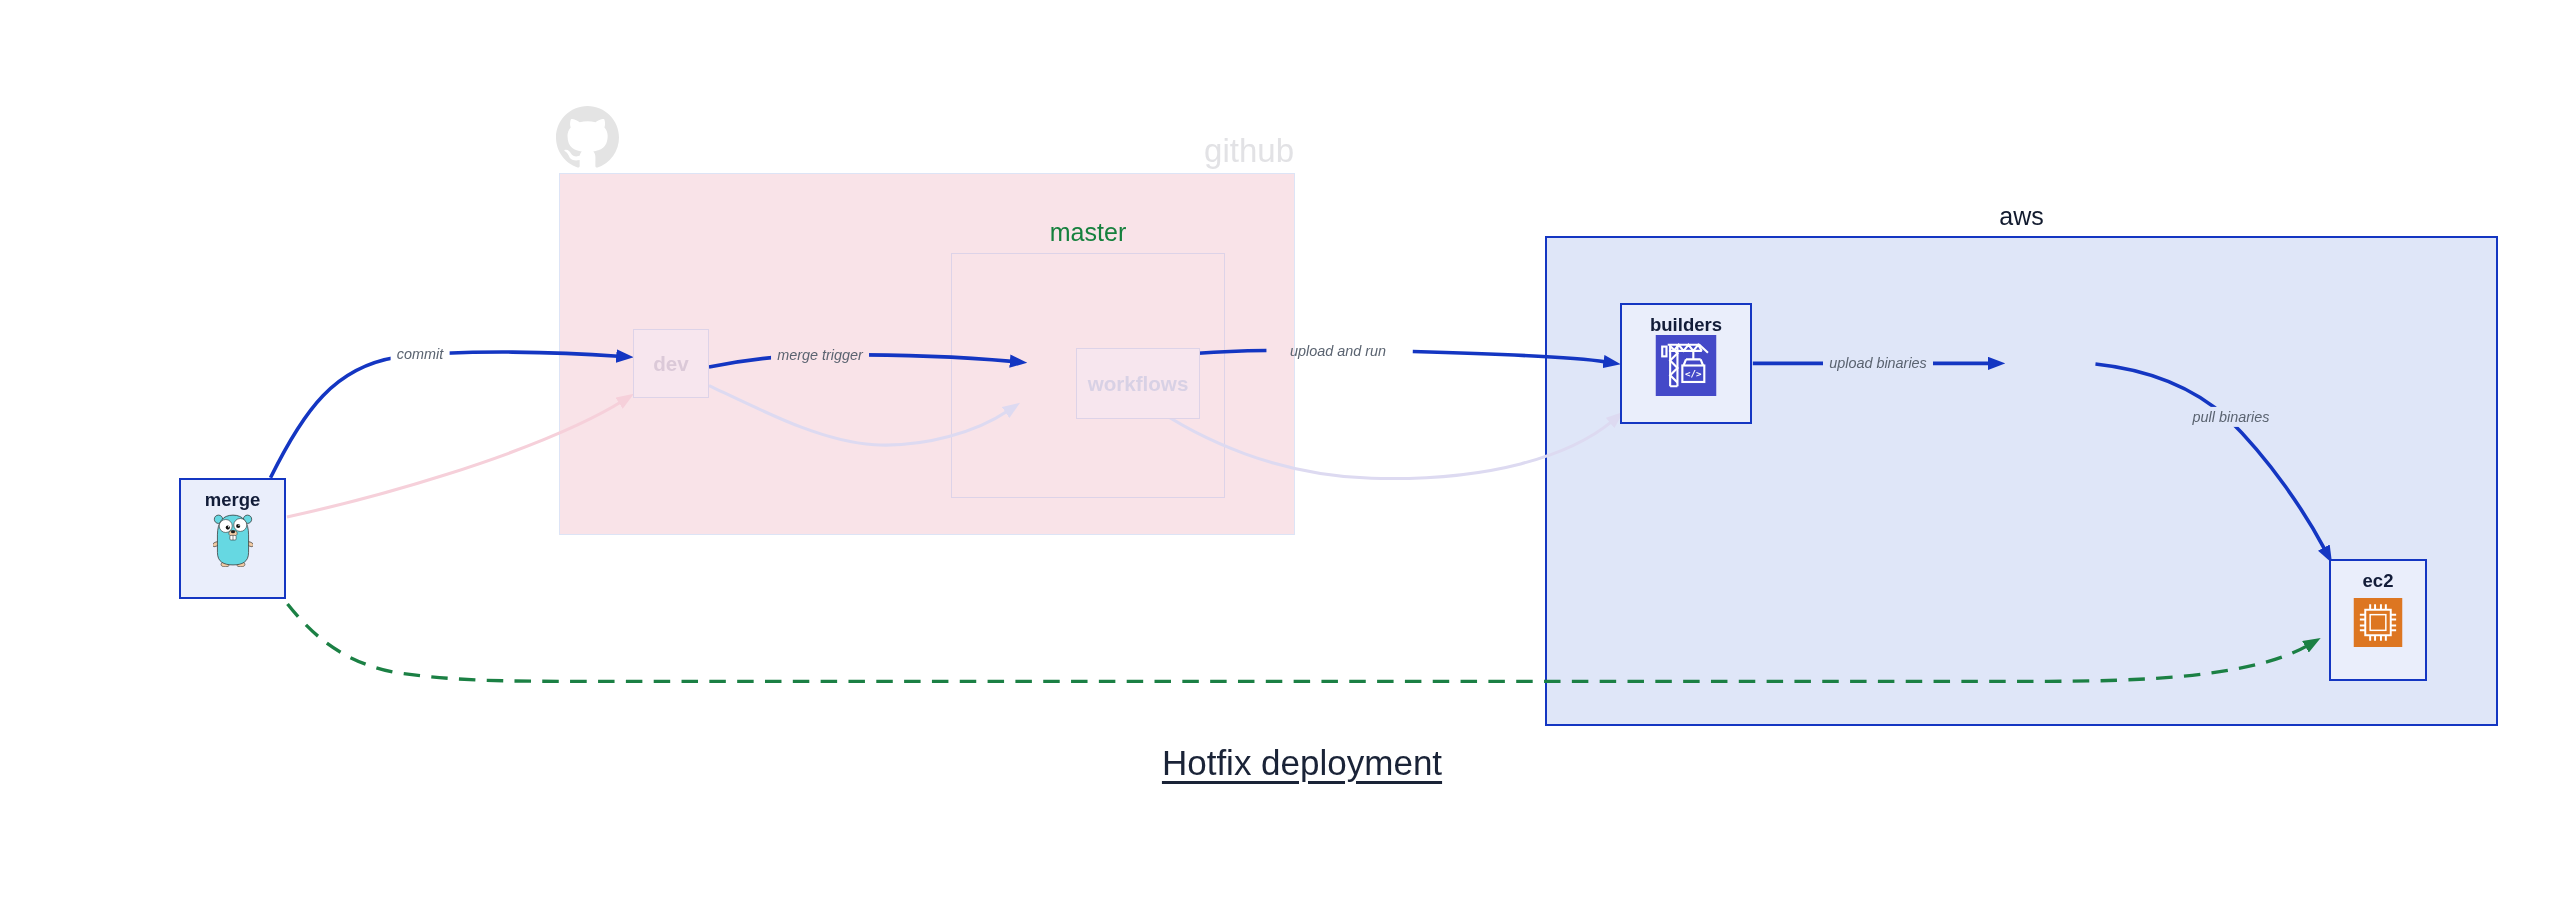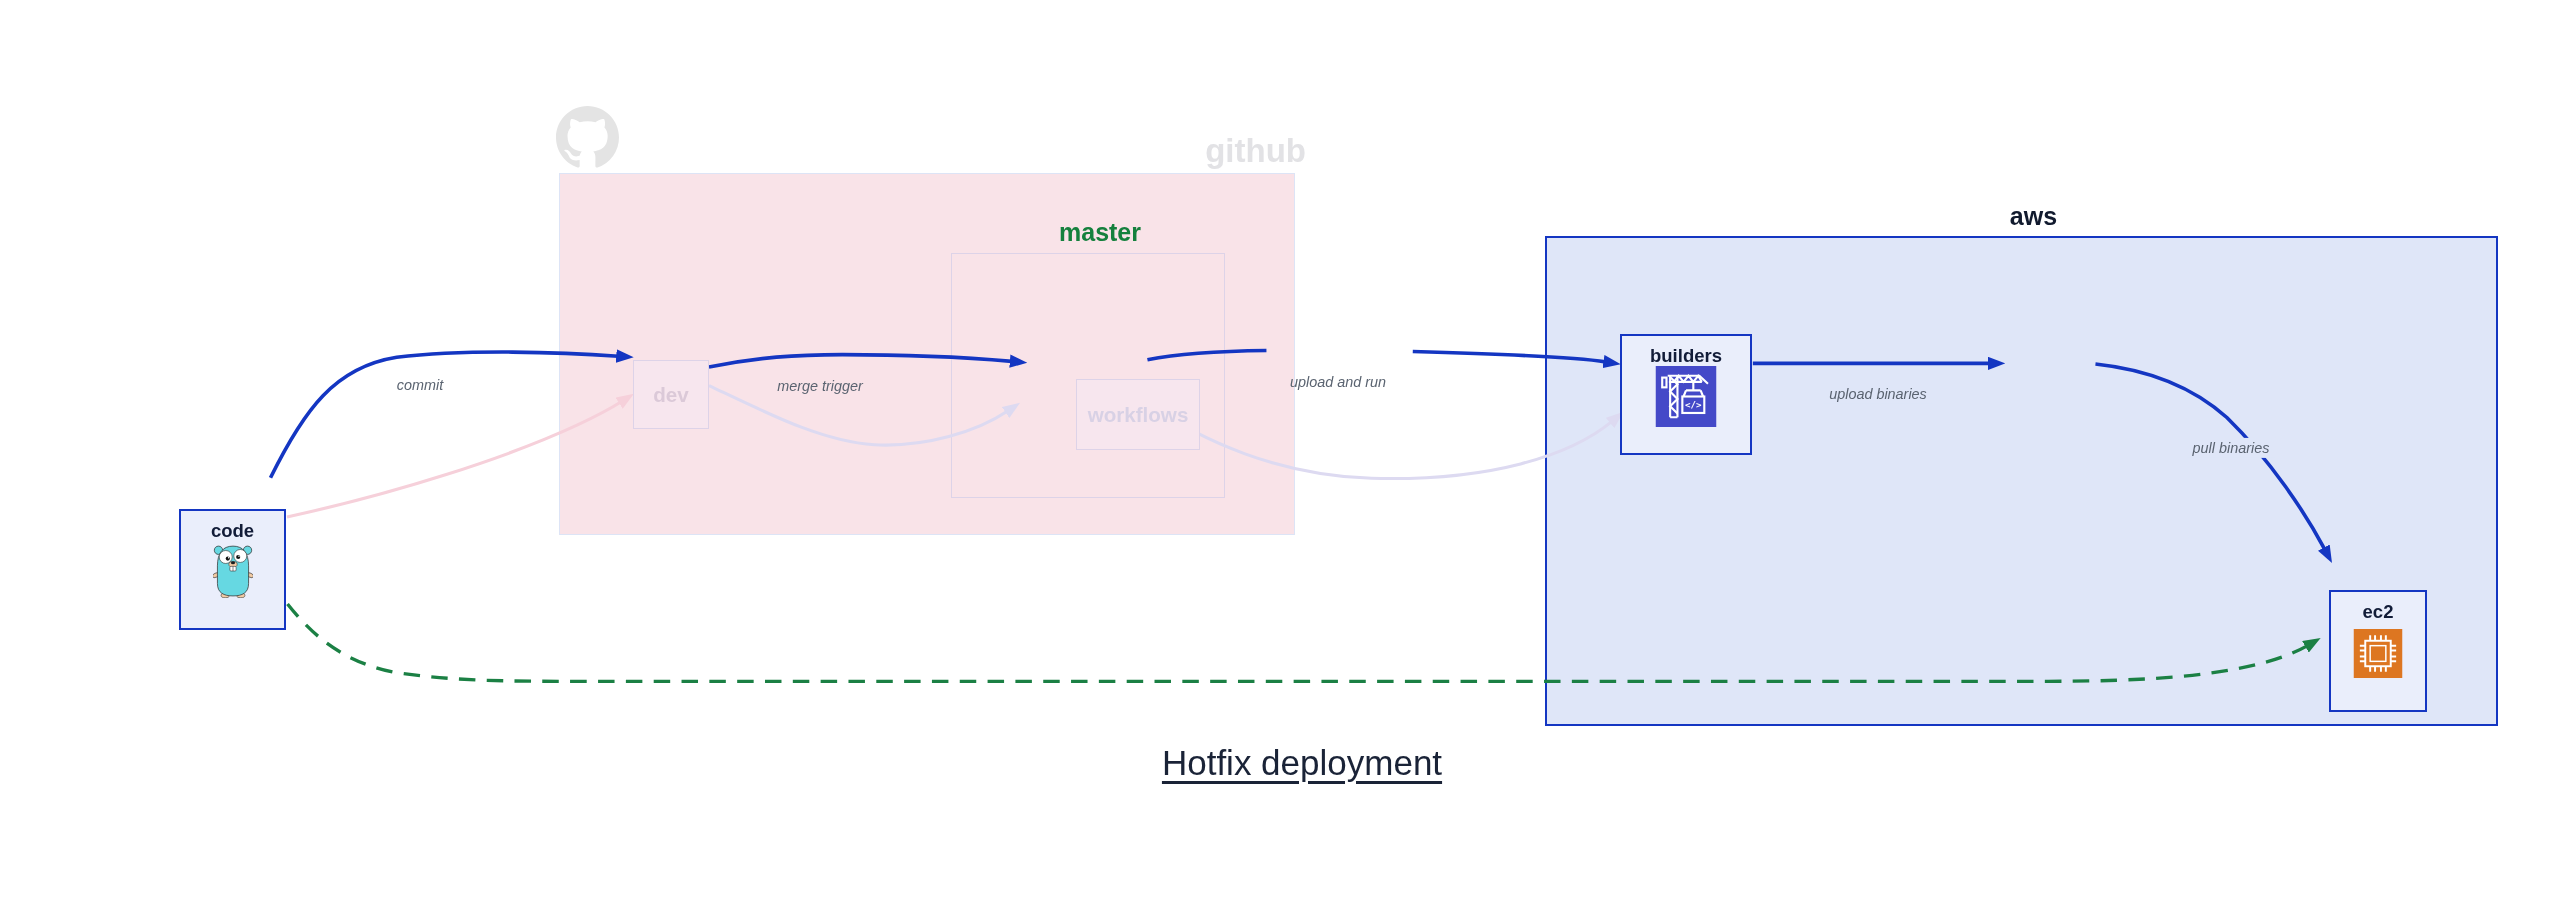--- a/index.html
+++ b/index.html
@@ -4,38 +4,38 @@
 <style>
   html,body{margin:0;padding:0;background:#ffffff;width:2604px;height:902px;overflow:hidden;
     font-family:"Liberation Sans",sans-serif;}
   #canvas{position:relative;width:2604px;height:902px;background:#ffffff;}
 
   .cluster{position:absolute;box-sizing:border-box;}
   .cluster-blue{background:#dfe6f8;border:2.6px solid #1436c2;}
   .cluster-pink{background:#f9e3e8;border:1.5px solid #dde4f6;}
   .cluster-faded{background:transparent;border:1.5px solid #ddd3e8;}
 
-  .cluster-label{position:absolute;left:12px;width:100%;text-align:center;
-    font-size:25px;font-weight:700;color:#111a2e;letter-spacing:0;}
+  .cluster-label{position:absolute;left:0;width:100%;text-align:center;
+    font-size:25px;font-weight:400;color:#111a2e;letter-spacing:0;}
   .cl-local{top:-34px;}
   .cl-aws{top:-36px;}
   .cl-github{top:-42px;text-align:right;padding-right:3.1px;font-size:33px;color:#e2e2e5;}
   .cl-master{top:-36px;color:#15803d;}
 
   .node{position:absolute;box-sizing:border-box;}
   .node-strong{background:#eaeefb;border:2.6px solid #1436c2;}
   .node-faded{background:#f7e6ee;border:1.5px solid #ddd3e8;}
   .nlabel{position:absolute;top:9.3px;left:0;width:100%;text-align:center;
     font-weight:bold;font-size:18.5px;color:#121c38;}
   .nlabel-center{position:absolute;inset:0;display:flex;align-items:center;justify-content:center;
     font-weight:bold;font-size:20.6px;}
   .icon-wrap{position:absolute;left:50%;transform:translateX(-50%);}
 
   #edges{position:absolute;left:0;top:0;z-index:5;pointer-events:none;}
-  .node,.edge-label{z-index:6;margin-top:31px;}
+  .node,.edge-label{z-index:6;}
   .edge-label{position:absolute;transform:translate(-50%,-50%);font-style:italic;
     font-size:14.4px;color:#5a6370;white-space:nowrap;padding:2.1px 6.2px;}
   #octocat{position:absolute;z-index:2;}
   .title{position:absolute;left:1302px;top:743px;transform:translateX(-50%);
     font-size:35px;font-weight:500;color:#1a2337;text-decoration:underline;
     text-decoration-thickness:3.1px;text-underline-offset:6.2px;white-space:nowrap;}
 </style>
 </head>
 <body>
 
@@ -88,21 +88,21 @@
 
     <path d="M 525 927 C 590 795 650 712 770 693 C 905 677 1090 683 1200 691" stroke="#1436c2" stroke-width="7" fill="none" marker-end="url(#mk-blue)"></path>
     <path d="M 1376 712 C 1470 693 1545 688 1635 688 C 1755 688 1882 694 1964 701" stroke="#1436c2" stroke-width="7" fill="none" marker-end="url(#mk-blue)"></path>
     <path d="M 2227 698 C 2292 685 2365 681 2458 680" stroke="#1436c2" stroke-width="7" fill="none"></path>
     <path d="M 2742 682 C 2925 687 3058 693 3116 702" stroke="#1436c2" stroke-width="7" fill="none" marker-end="url(#mk-blue)"></path>
     <path d="M 3402 705 L 3862 705" stroke="#1436c2" stroke-width="7" fill="none" marker-end="url(#mk-blue)"></path>
     <path d="M 4067 706 C 4180 718 4262 756 4322 810 C 4408 894 4476 998 4512 1066" stroke="#1436c2" stroke-width="7" fill="none" marker-end="url(#mk-blue)"></path>
   </svg>
 
   <div class="node node-strong" style="left:179px;top:478px;width:107px;height:121px;">
-    <div class="nlabel">code</div>
+    <div class="nlabel">merge</div>
     <div class="icon-wrap" style="top:32px;">
       <svg width="40" height="55" viewBox="0 0 76 106">
         <circle cx="10" cy="14" r="8" fill="#66d8e2" stroke="#3a3a3a" stroke-width="1.5"></circle>
         <circle cx="66" cy="14" r="8" fill="#66d8e2" stroke="#3a3a3a" stroke-width="1.5"></circle>
         <ellipse cx="5" cy="62" rx="7" ry="4" fill="#f2cba4" stroke="#3a3a3a" stroke-width="1.2" transform="rotate(-25 5 62)"></ellipse>
         <ellipse cx="71" cy="62" rx="7" ry="4" fill="#f2cba4" stroke="#3a3a3a" stroke-width="1.2" transform="rotate(25 71 62)"></ellipse>
         <ellipse cx="23" cy="101" rx="8" ry="4.5" fill="#f2cba4" stroke="#3a3a3a" stroke-width="1.2"></ellipse>
         <ellipse cx="53" cy="101" rx="8" ry="4.5" fill="#f2cba4" stroke="#3a3a3a" stroke-width="1.2"></ellipse>
         <path d="M38 6 C18 6 8 20 8 44 L8 78 C8 96 20 102 38 102 C56 102 68 96 68 78 L68 44 C68 20 58 6 38 6 Z" fill="#66d8e2" stroke="#3a3a3a" stroke-width="1.5"></path>
         <circle cx="24" cy="27" r="12.5" fill="#ffffff" stroke="#3a3a3a" stroke-width="1.2"></circle>

